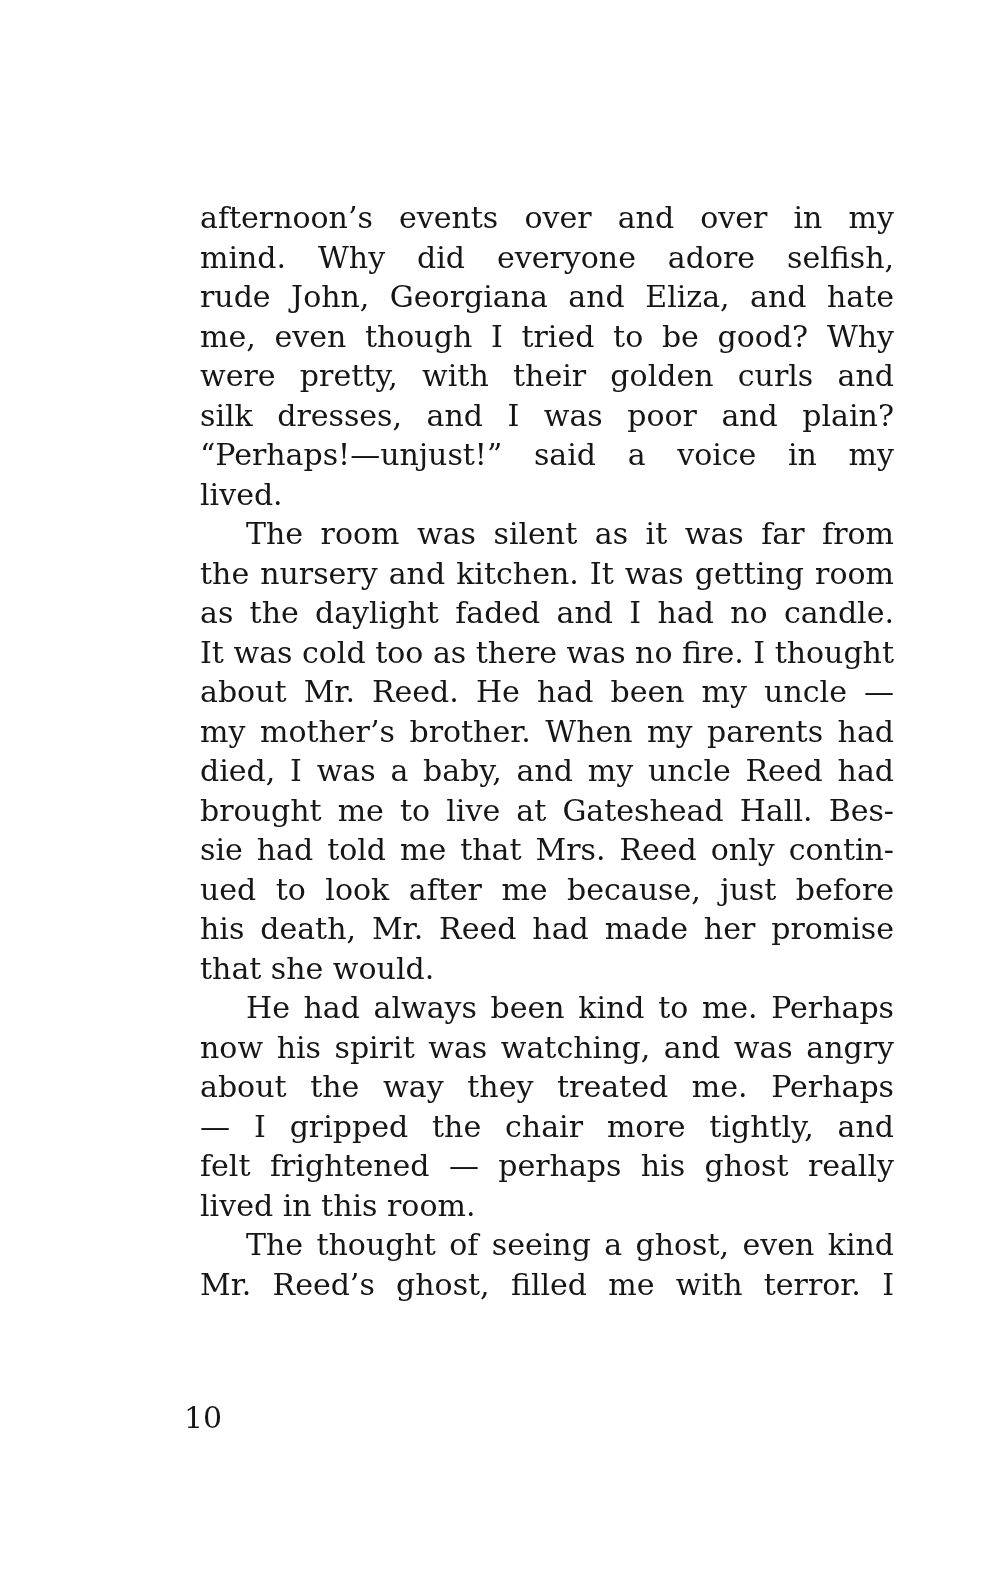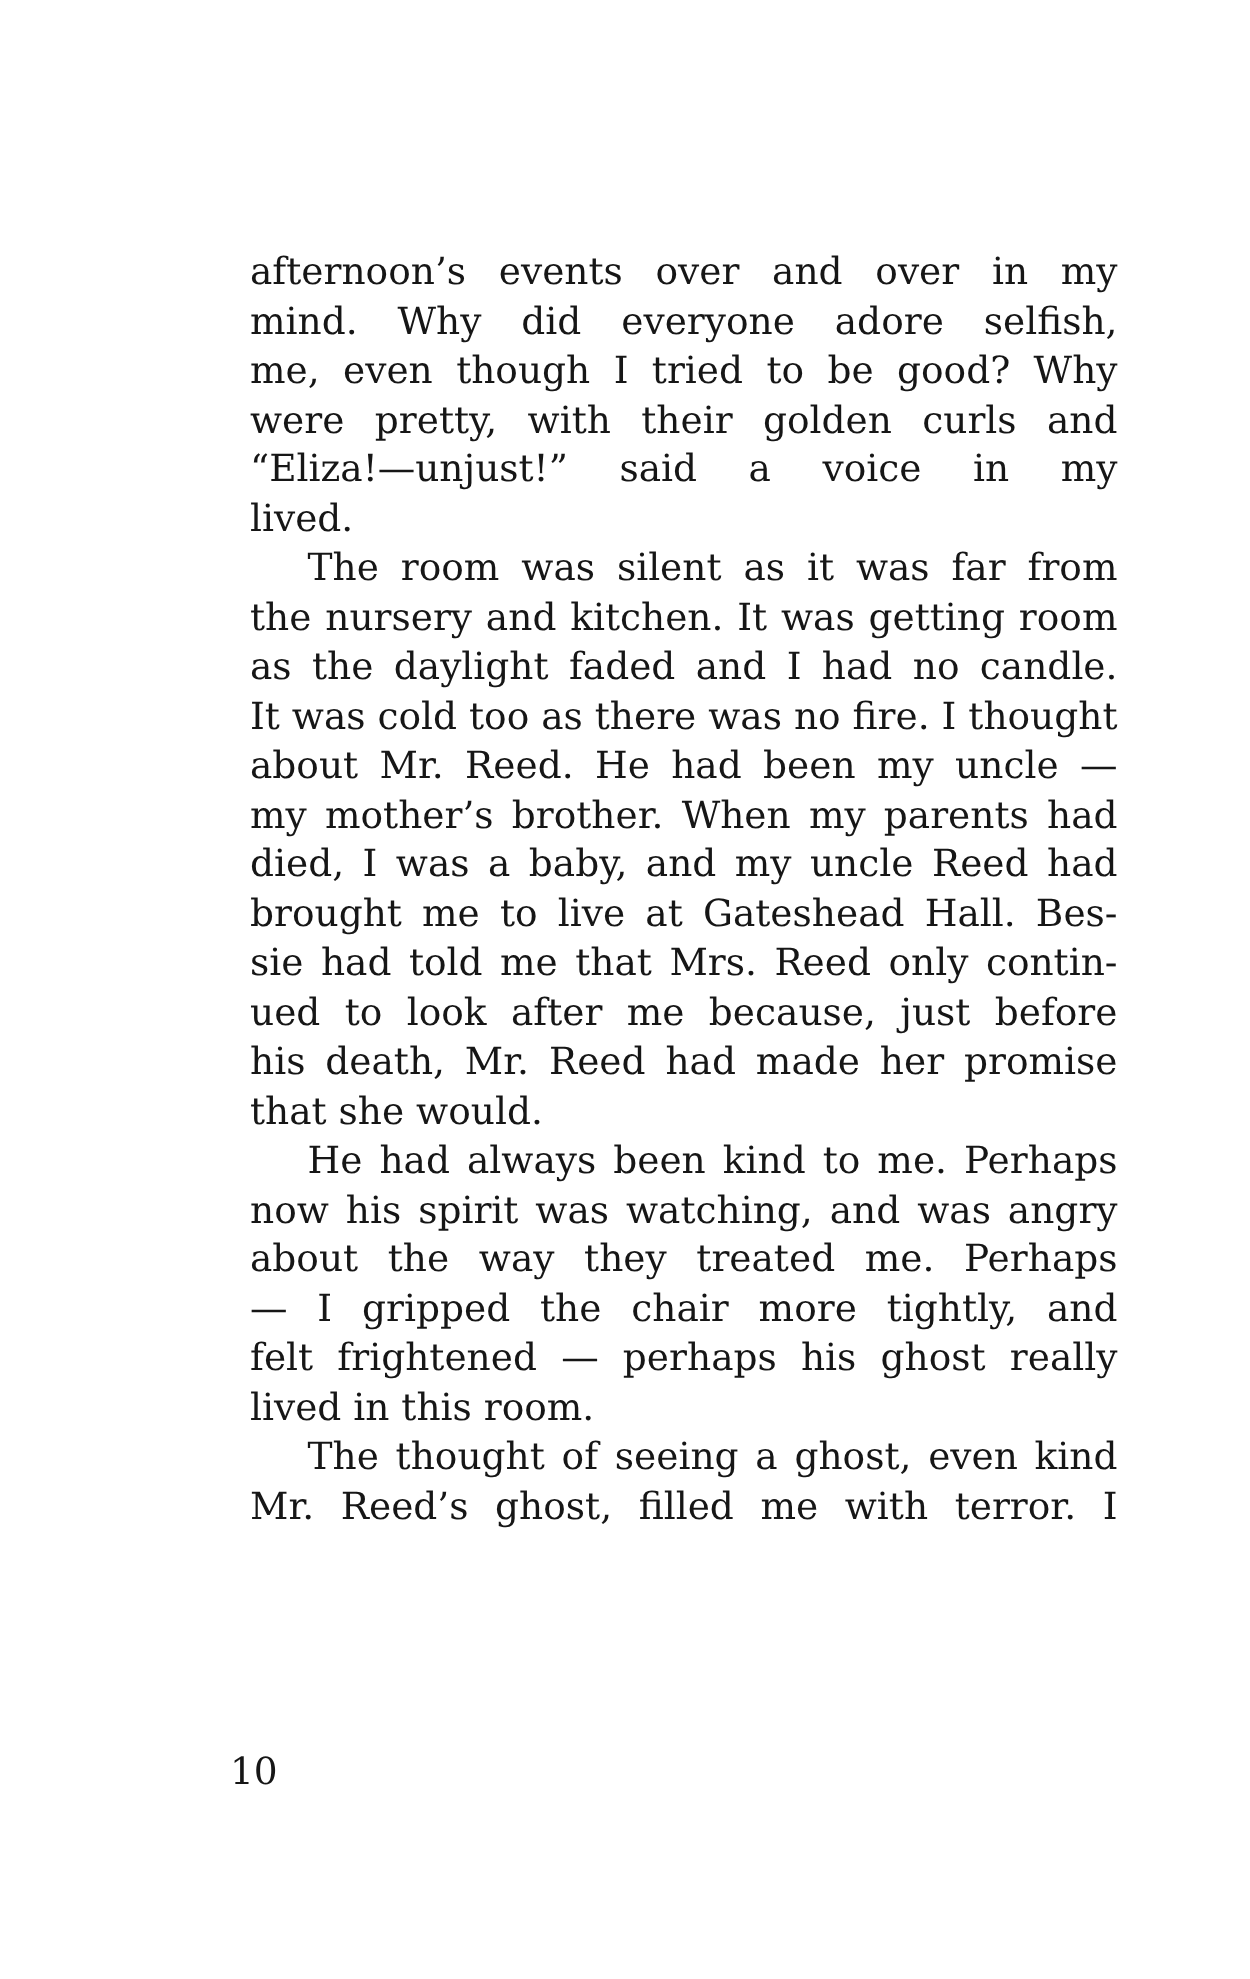--- a/index.html
+++ b/index.html
@@ -48,23 +48,25 @@
   }
 </style>
 </head>
 <body>
 
 <div class="page">
   <div class="text-block">
       <div class="paragraph">
         <div class="line j">afternoon’s events over and over in my</div>
         <div class="line j">mind. Why did everyone adore selfish,</div>
+        <div class="line j">rude John, Georgiana and Eliza, and hate</div>
         <div class="line j">me, even though I tried to be good? Why</div>
         <div class="line j">were pretty, with their golden curls and</div>
-        <div class="line j">“Eliza!—unjust!” said a voice in my</div>
+        <div class="line j">silk dresses, and I was poor and plain?</div>
+        <div class="line j">“Perhaps!—unjust!” said a voice in my</div>
         <div class="line">lived.</div>
       </div>
       <div class="paragraph">
         <div class="line j indent">The room was silent as it was far from</div>
         <div class="line j">the nursery and kitchen. It was getting room</div>
         <div class="line j">as the daylight faded and I had no candle.</div>
         <div class="line j">It was cold too as there was no fire. I thought</div>
         <div class="line j">about Mr. Reed. He had been my uncle —</div>
         <div class="line j">my mother’s brother. When my parents had</div>
         <div class="line j">died, I was a baby, and my uncle Reed had</div>

